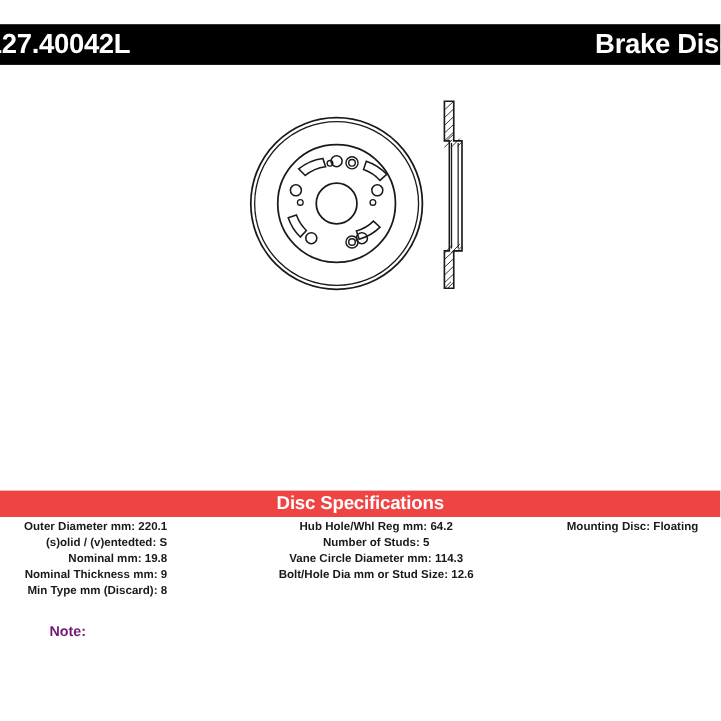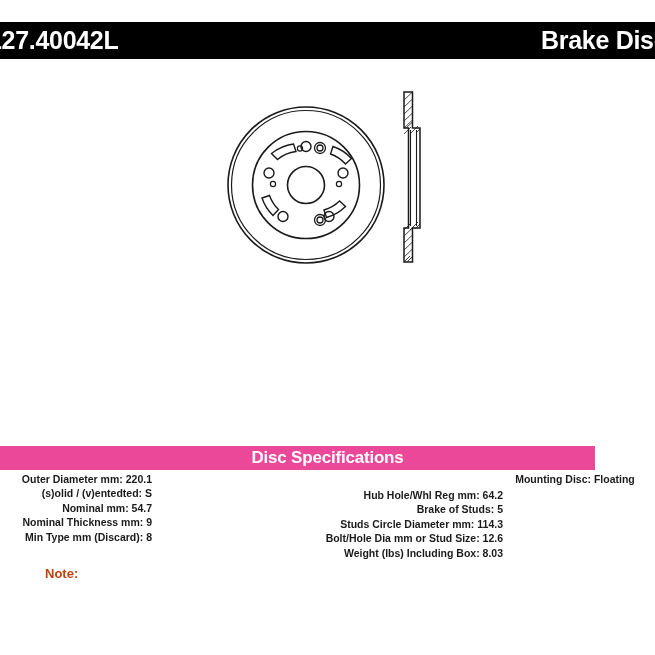--- a/index.html
+++ b/index.html
@@ -59,23 +59,23 @@
     position: absolute;
     left: 0;
     top: 0;
   }
 
   
   .spec-bar {
     position: absolute;
     left: 0;
     top: 446px;
-    width: 595px;
+    width: 655px;
     height: 24px;
-    background: #ec4899;
+    background: #ef4444;
   }
   .spec-bar-title {
     position: absolute;
     left: 0;
     top: 2px;
     width: 655px;
     text-align: center;
     font-size: 17px;
     font-weight: bold;
     color: #ffffff;
@@ -88,41 +88,41 @@
     left: 0;
     top: 472px;
     width: 655px;
     height: 90px;
   }
   .spec-col {
     position: absolute;
     top: 0;
   }
   .spec-col-left  { left: -88px; width: 240px; text-align: right; }
-  .spec-col-mid   { left: 181px; width: 322px; text-align: right; margin-top: 16px; }
+  .spec-col-mid   { left: 181px; width: 322px; text-align: center; }
   .spec-col-right { left: 455px; width: 240px; text-align: center; }
 
   .spec-row {
     font-size: 10.5px;
     font-weight: bold;
     line-height: 14.4px;
     white-space: nowrap;
     color: #1a1a1a;
   }
   .spec-label { font-weight: bold; }
   .spec-value { font-weight: bold; }
 
   
   .note-block {
     position: absolute;
     left: 45px;
     top: 566px;
     font-size: 13px;
     font-weight: bold;
-    color: #c2410c;
+    color: #701a75;
     white-space: nowrap;
   }
   .note-value {
     font-weight: bold;
     padding-left: 4px;
   }
 </style>
 </head>
 <body>
 
@@ -236,52 +236,48 @@
     <div class="spec-row">
       <span class="spec-label">Outer Diameter mm:</span>
       <span class="spec-value">220.1</span>
     </div>
     <div class="spec-row">
       <span class="spec-label">(s)olid / (v)entedted:</span>
       <span class="spec-value">S</span>
     </div>
     <div class="spec-row">
       <span class="spec-label">Nominal mm:</span>
-      <span class="spec-value">54.7</span>
+      <span class="spec-value">19.8</span>
     </div>
     <div class="spec-row">
       <span class="spec-label">Nominal Thickness mm:</span>
       <span class="spec-value">9</span>
     </div>
     <div class="spec-row">
       <span class="spec-label">Min Type mm (Discard):</span>
       <span class="spec-value">8</span>
     </div>
   </div>
 
   <div class="spec-col spec-col-mid">
     <div class="spec-row">
       <span class="spec-label">Hub Hole/Whl Reg mm:</span>
       <span class="spec-value">64.2</span>
     </div>
     <div class="spec-row">
-      <span class="spec-label">Brake of Studs:</span>
+      <span class="spec-label">Number of Studs:</span>
       <span class="spec-value">5</span>
     </div>
     <div class="spec-row">
-      <span class="spec-label">Studs Circle Diameter mm:</span>
+      <span class="spec-label">Vane Circle Diameter mm:</span>
       <span class="spec-value">114.3</span>
     </div>
     <div class="spec-row">
       <span class="spec-label">Bolt/Hole Dia mm or Stud Size:</span>
       <span class="spec-value">12.6</span>
-    </div>
-    <div class="spec-row">
-      <span class="spec-label">Weight (lbs) Including Box:</span>
-      <span class="spec-value">8.03</span>
     </div>
   </div>
 
   <div class="spec-col spec-col-right">
     <div class="spec-row">
       <span class="spec-label">Mounting Disc:</span>
       <span class="spec-value">Floating</span>
     </div>
   </div>
 

